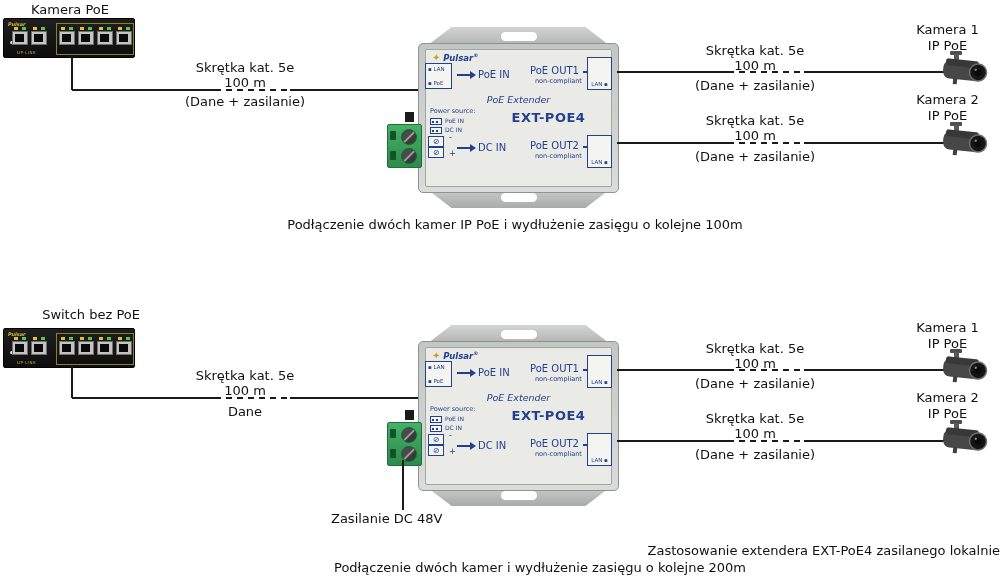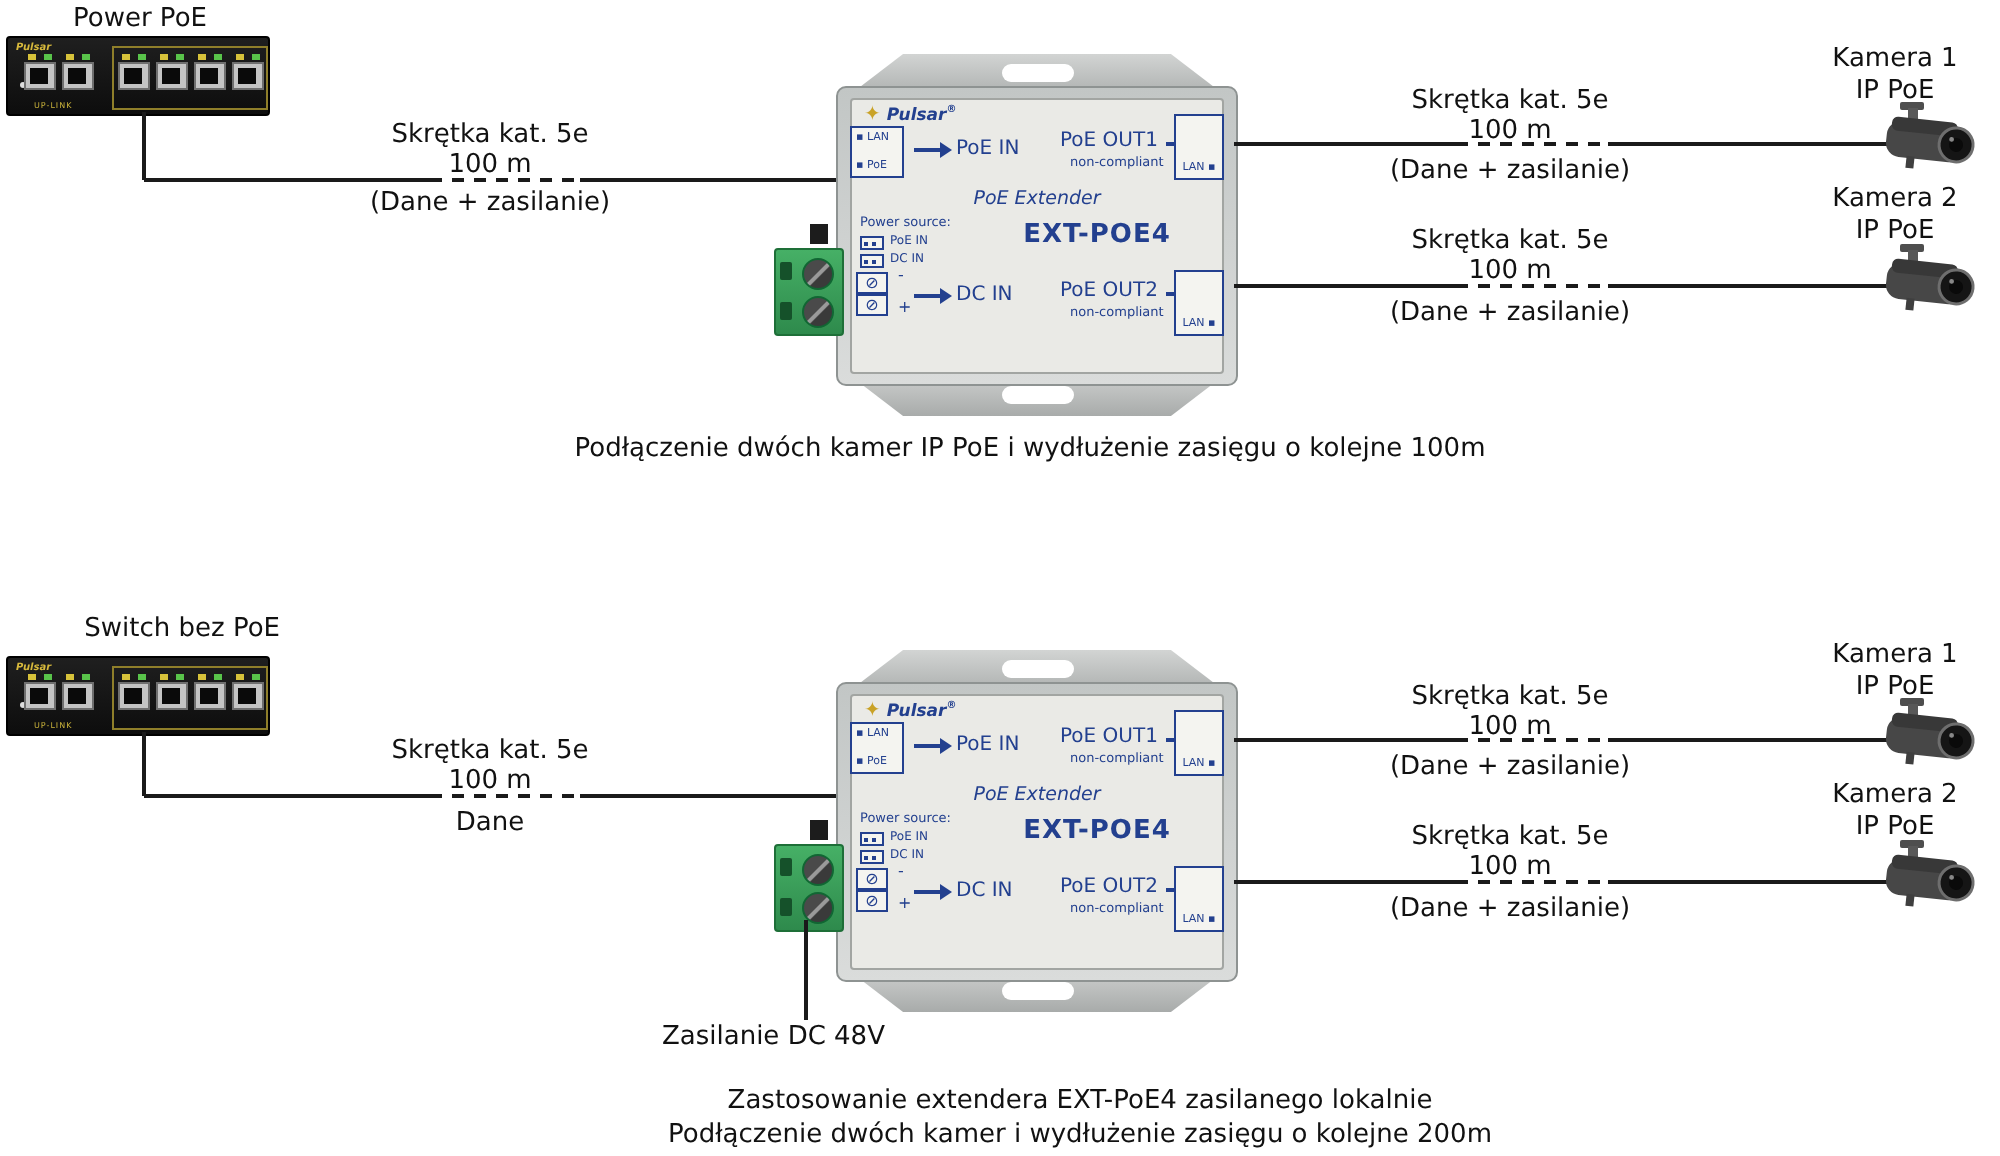--- a/index.html
+++ b/index.html
@@ -64,21 +64,21 @@
   .nub{position:absolute;left:-13px;top:85px;width:9px;height:10px;background:#1c1c1c;}
   .caption{position:absolute;text-align:center;font-size:13px;color:#111;}
 </style>
 </head>
 <body>
 
 <div id="canvas">
 
   <div class="abs" style="left:0;top:0;width:1000px;height:298px;">
 
-    <div class="txt txt-c" style="left:0;top:2;left:0px;top:2px;width:140px;">Power PoE</div>
+    <div class="txt txt-c" style="left:0;top:2;left:0px;top:2px;width:140px;">Kamera PoE</div>
 
     <div class="switch" style="left:3px;top:18px;">
       <span class="sw-logo">Pulsar</span>
       <span class="sw-led"></span>
       <span class="sw-poebox"></span>
       <span class="rj45" style="left:8px;"></span>
       <span class="rj45" style="left:27px;"></span>
       <span class="rj45" style="left:55px;"></span>
       <span class="rj45" style="left:74px;"></span>
       <span class="rj45" style="left:93px;"></span>
@@ -310,17 +310,17 @@
       <g transform="rotate(6 26 22)">
           <rect x="5" y="12" width="39" height="18" rx="7" fill="#474747"></rect>
       <rect x="7" y="10" width="33" height="7" rx="3" fill="#383838"></rect>
       <circle cx="40" cy="21" r="8.5" fill="#151515" stroke="#6e6e6e" stroke-width="1.5"></circle>
       <circle cx="40" cy="21" r="3.5" fill="#0a0a0a"></circle>
           <circle cx="37.5" cy="18.5" r="1.2" fill="#888"></circle>
       <rect x="16" y="29" width="4" height="6" fill="#3f3f3f"></rect>
         </g>
     </svg>
 
-    <div class="caption" style="left:80px;top:245px;width:920px;">Zastosowanie extendera EXT-PoE4 zasilanego lokalnie</div>
+    <div class="caption" style="left:80px;top:245px;width:920px;text-align:right;">Zastosowanie extendera EXT-PoE4 zasilanego lokalnie</div>
     <div class="caption" style="left:80px;top:262px;width:920px;">Podłączenie dwóch kamer i wydłużenie zasięgu o kolejne 200m</div>
   </div>
 
 </div>
 
 </body></html>

